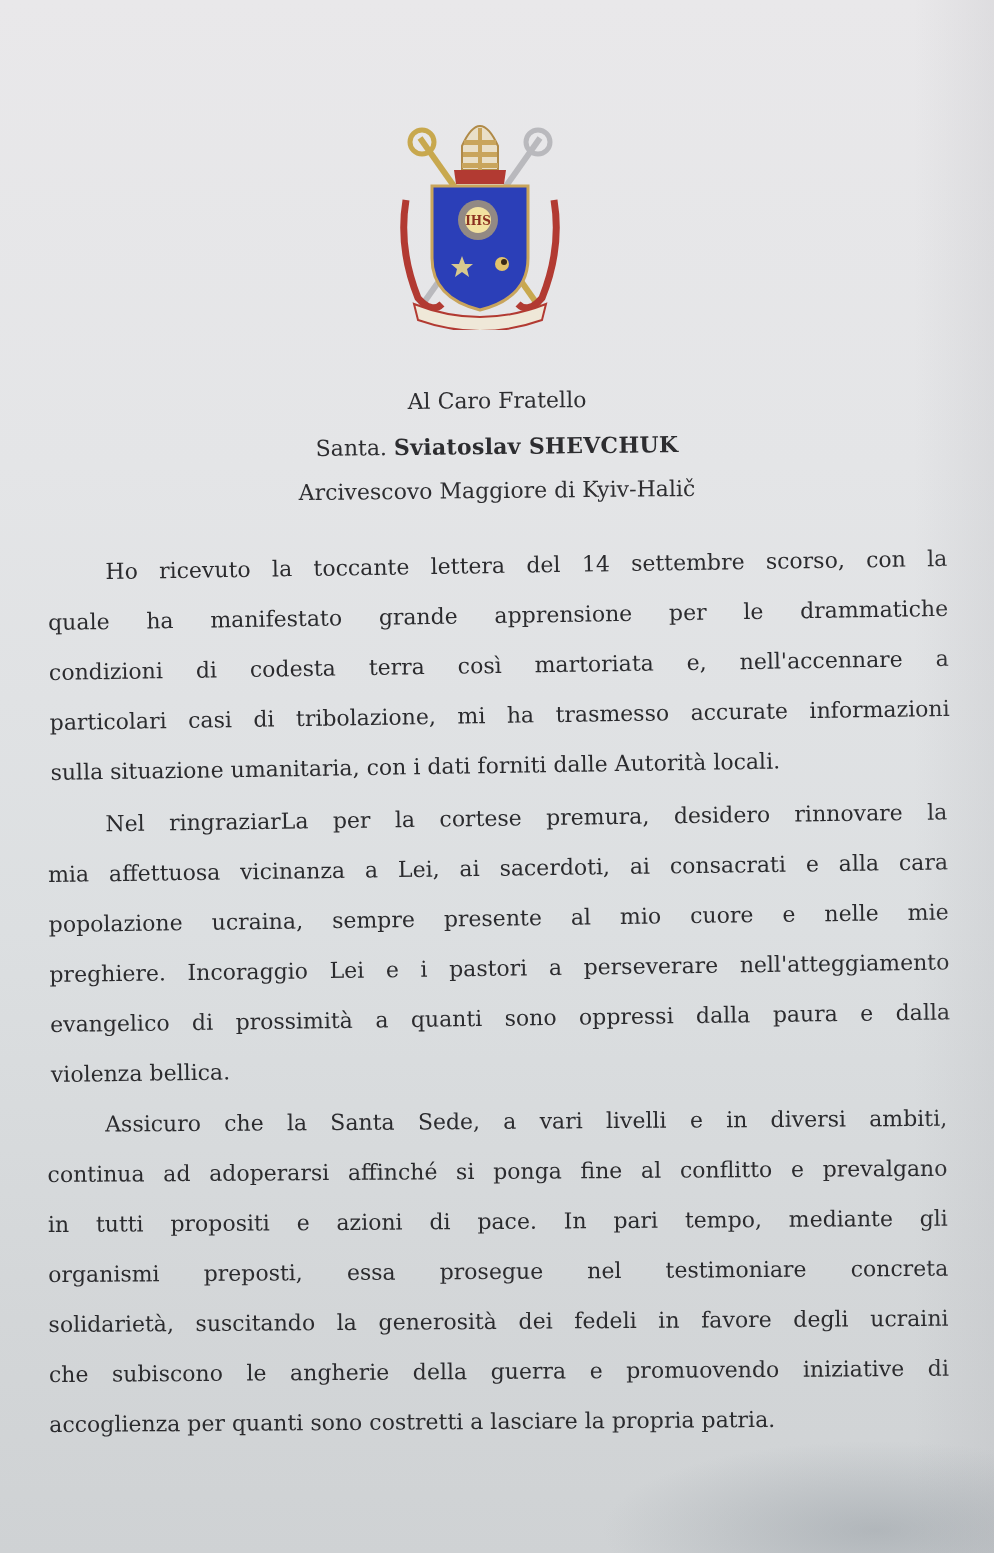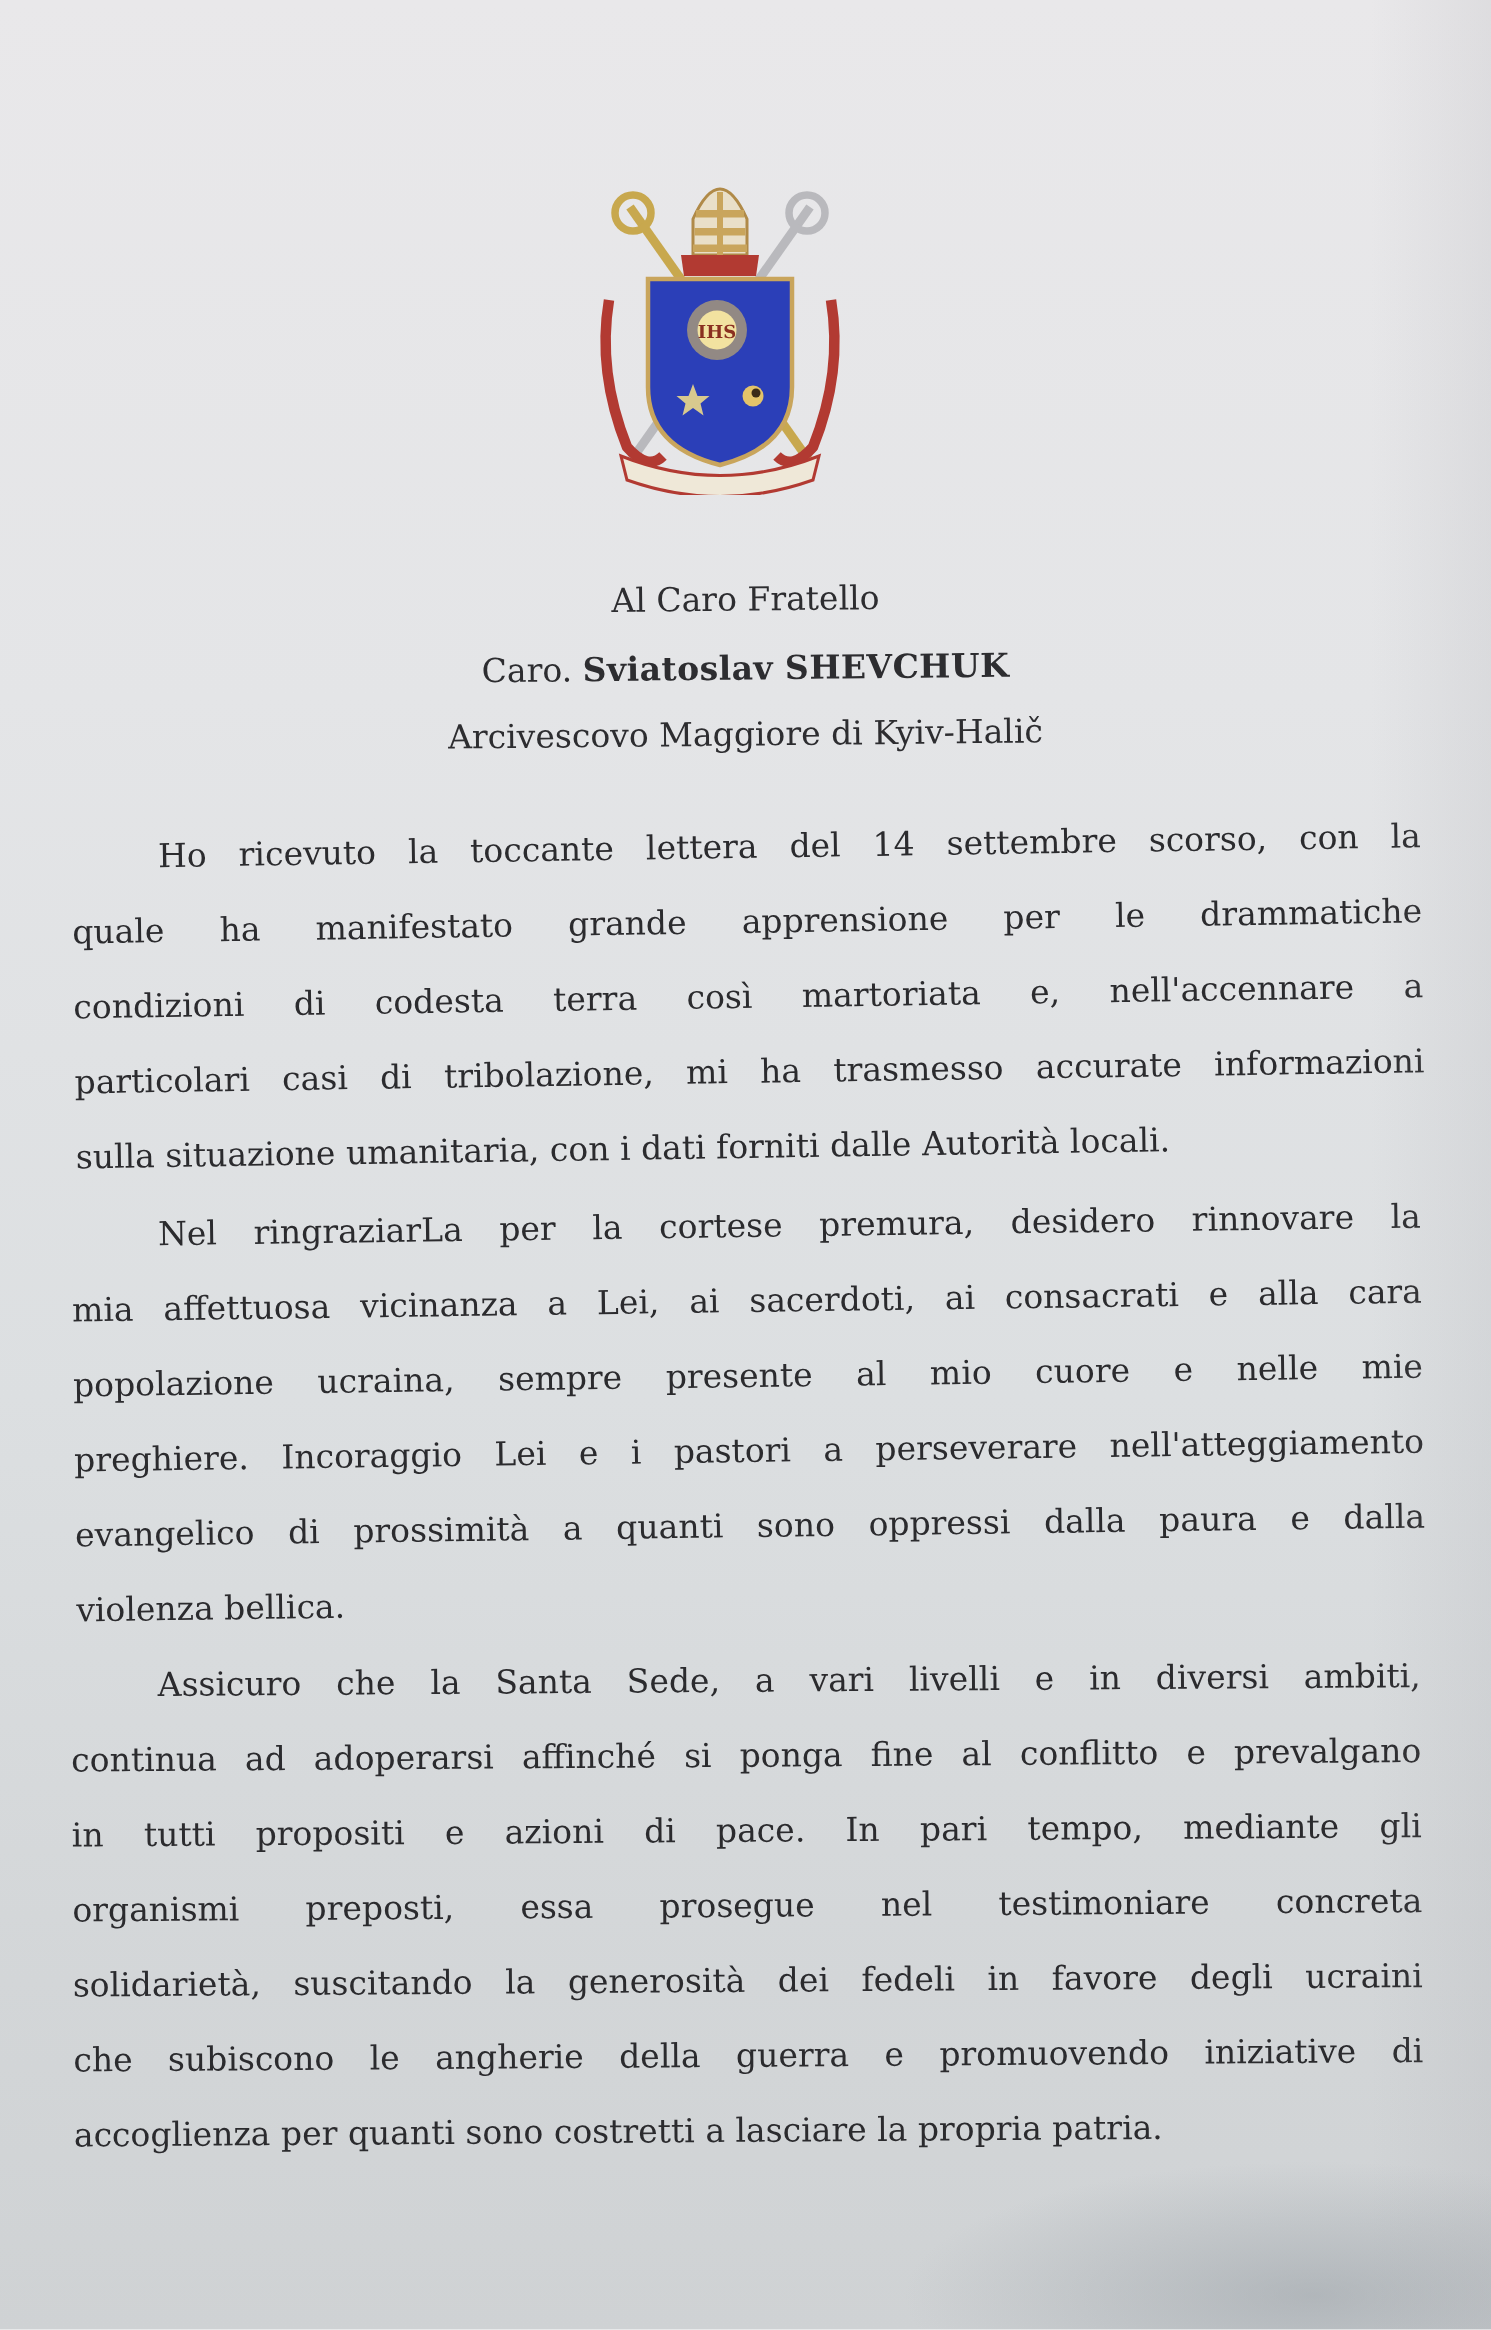--- a/index.html
+++ b/index.html
@@ -110,21 +110,21 @@
     <polygon points="70,148 73,156 81,156 75,161 77,169 70,164 63,169 65,161 59,156 67,156" fill="#d8c98e"></polygon>
 
     <circle cx="110" cy="156" r="7" fill="#e3c36a"></circle>
     <circle cx="112" cy="154" r="3" fill="#3a2a18"></circle>
 
     <path d="M22 196 Q88 222 154 196 L150 212 Q88 234 26 212 Z" fill="#efe8d8" stroke="#b23a32" stroke-width="2"></path>
   </svg>
 
   <div class="address l1">Al Caro Fratello</div>
   <div class="address l2">
-    <span>Caro.</span>
+    <span>Santa.</span>
     <span class="bold">Sviatoslav SHEVCHUK</span>
   </div>
   <div class="address l3">Arcivescovo Maggiore di Kyiv-Halič</div>
 
   <div class="body-text p1">
     <span class="line just indent">Ho ricevuto la toccante lettera del 14 settembre scorso, con la</span>
     <span class="line just">quale ha manifestato grande apprensione per le drammatiche</span>
     <span class="line just">condizioni di codesta terra così martoriata e, nell'accennare a</span>
     <span class="line just">particolari casi di tribolazione, mi ha trasmesso accurate informazioni</span>
     <span class="line">sulla situazione umanitaria, con i dati forniti dalle Autorità locali.</span>

